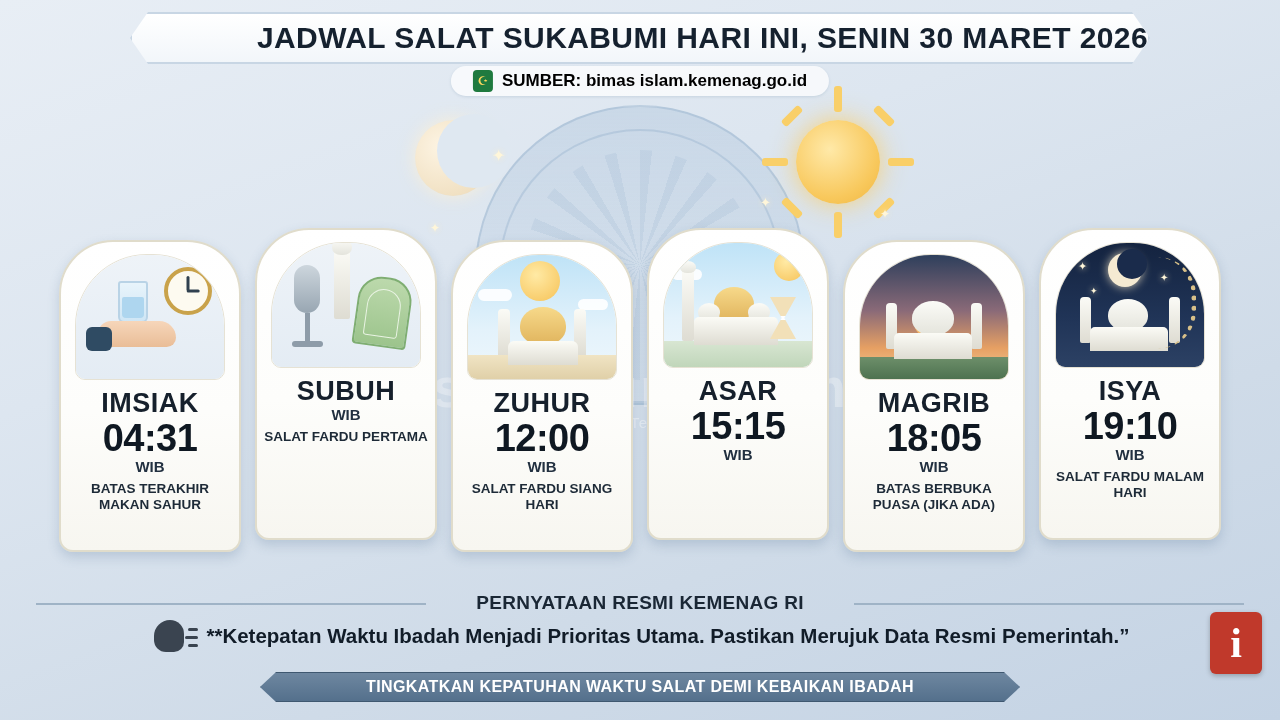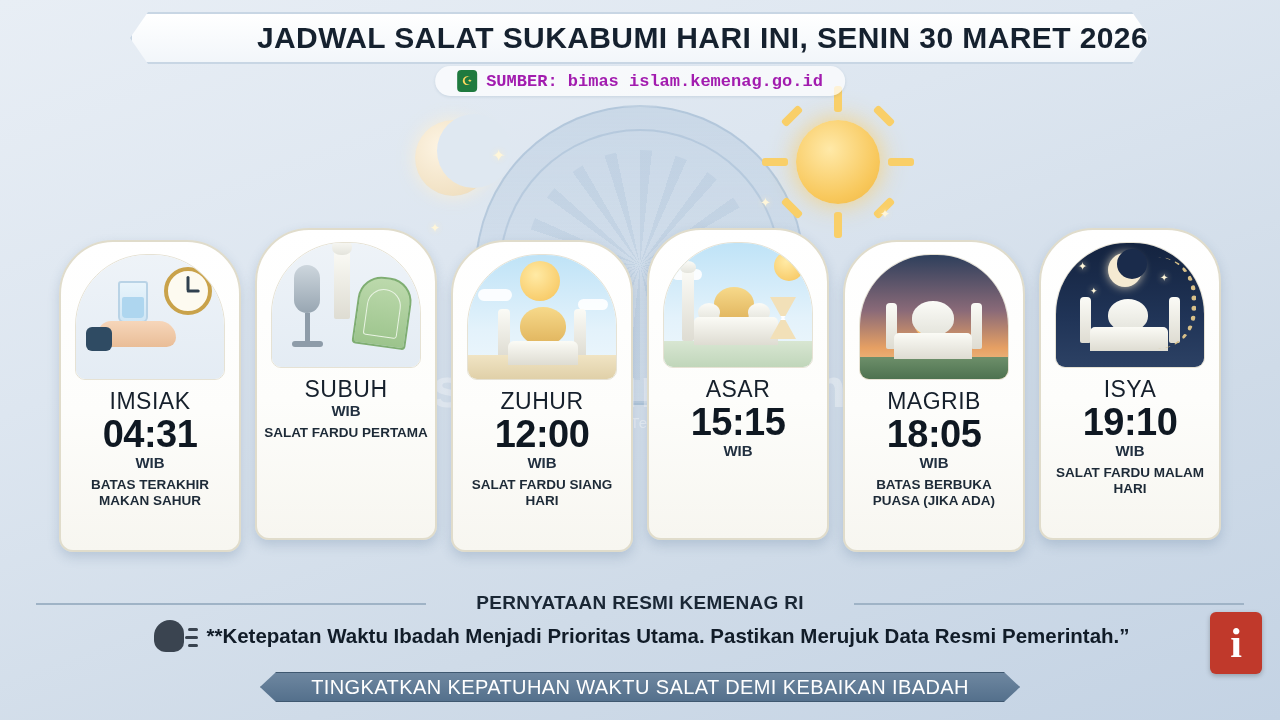--- a/index.html
+++ b/index.html
@@ -99,21 +99,21 @@
     border-radius: 15px;
     display: flex; align-items: center; gap: 9px;
     box-shadow: 0 1px 3px rgba(90,120,150,0.18);
   }
   .kemenag-badge {
     width: 20px; height: 22px; border-radius: 4px;
     background: #1f7a3f;
     display: flex; align-items: center; justify-content: center;
     color: #ffd85e; font-size: 12px;
   }
-  .source-text { font-size: 17px; font-weight: bold; color: #a21caf; font-family: Liberation Mono, monospace; }
+  .source-text { font-size: 17px; font-weight: bold; color: #000000; }
 
   
   .cards {
     position: absolute; top: 240px; left: 0; width: 1280px;
     display: flex; justify-content: center; gap: 14px;
   }
   .card {
     width: 182px; height: 312px;
     background: linear-gradient(180deg, #ffffff 0%, #fdfdfb 55%, #f7f6f0 100%);
     border: 2px solid #e0dccb;
@@ -126,21 +126,21 @@
   .card.offset-up { margin-top: -12px; }
   .illus {
     width: 150px; height: 126px;
     border-radius: 72px 72px 10px 10px;
     overflow: hidden;
     position: relative;
     border: 1px solid #e6e2d4;
   }
   .prayer-name {
     margin-top: 8px;
-    font-size: 23px; font-weight: normal; color: #16202c; letter-spacing: 0.5px;
+    font-size: 27px; font-weight: bold; color: #16202c; letter-spacing: 0.5px;
   }
   .prayer-time {
     font-size: 38px; font-weight: bold; color: #0f1822; line-height: 1.05;
     letter-spacing: -0.5px;
   }
   .prayer-tz { font-size: 15px; font-weight: bold; color: #223040; margin-top: -1px; }
   .prayer-desc {
     margin-top: 6px; font-size: 13.5px; font-weight: bold; color: #1d2a37;
     text-align: center; line-height: 1.22; padding: 0 6px;
   }
@@ -255,21 +255,21 @@
     box-shadow: 0 2px 5px rgba(0,0,0,.25);
   }
   .cta-banner {
     position: absolute; left: 50%; transform: translateX(-50%); bottom: 18px;
     width: 760px; height: 30px;
     background: linear-gradient(180deg,#6e87a0,#54708c);
     border: 1px solid #3f5870;
     display: flex; align-items: center; justify-content: center;
     clip-path: polygon(16px 0, calc(100% - 16px) 0, 100% 50%, calc(100% - 16px) 100%, 16px 100%, 0 50%);
   }
-  .cta-text { color: #fff; font-size: 20px; font-weight: normal; letter-spacing: 0.4px; }
+  .cta-text { color: #fff; font-size: 16px; font-weight: bold; letter-spacing: 0.4px; }
 </style>
 </head>
 <body>
 
 <div class="bg-deco">
   <div class="arch"></div>
   <div class="arch-pattern"></div>
 
   <div class="moon-deco"></div>
   <div class="sun-deco">

